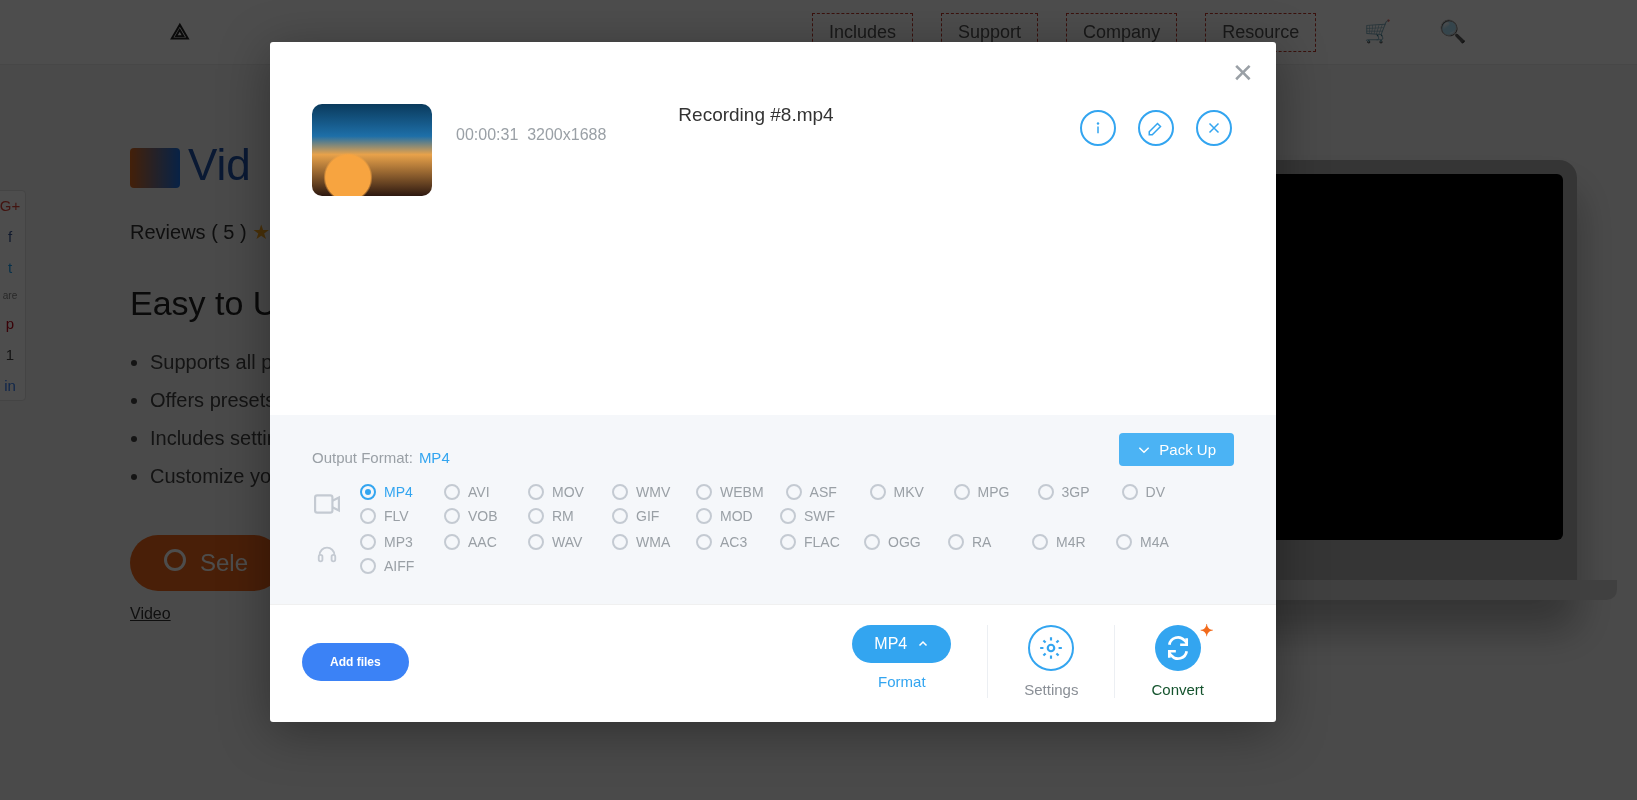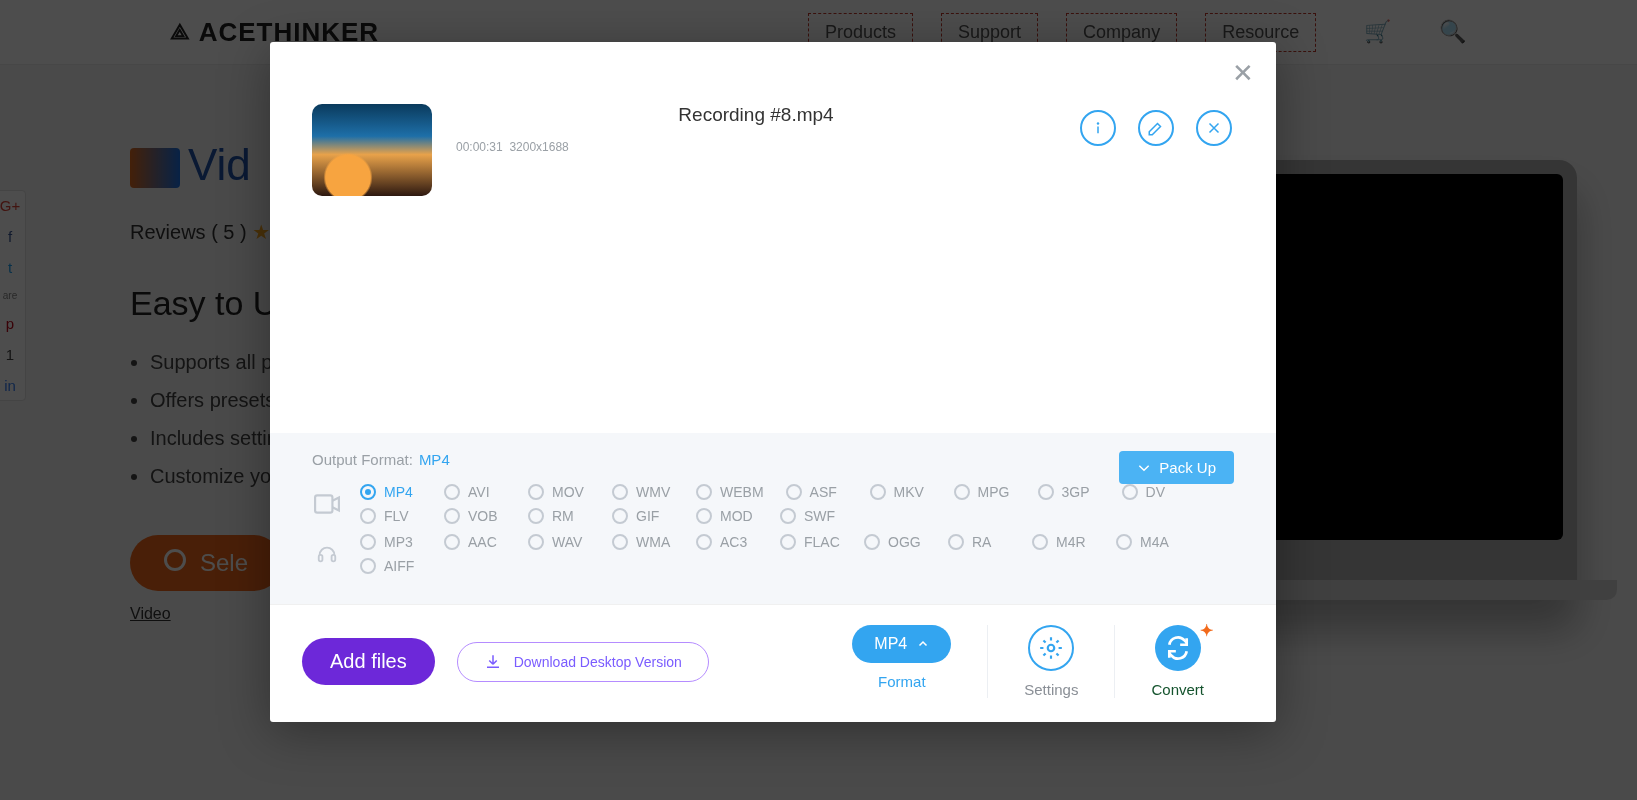--- a/index.html
+++ b/index.html
@@ -78,34 +78,34 @@
       display:flex;align-items:flex-start;padding:62px 44px 22px 42px;gap:24px;flex:0 0 auto;
     }
     .thumb{
       width:120px;height:92px;border-radius:10px;flex-shrink:0;
       background:
         radial-gradient(circle at 30% 80%, #f7a440 0 20%, transparent 22%),
         linear-gradient(180deg,#0a3a5c 0%, #1e6fa8 35%, #e8a24a 55%, #2d1810 100%);
     }
     .file-meta{flex:1;}
     .file-name{font-size:19px;color:#333;font-weight:400;text-align:center;}
-    .file-sub{margin-top:14px;font-size:12px;color:#9aa0a6;}
+    .file-sub{font-size:16px;color:#9aa0a6;}
     .file-actions{display:flex;gap:22px;align-items:center;margin-top:6px;}
     .circle-icon{
       width:36px;height:36px;border:2px solid #33a5f0;border-radius:50%;
       display:flex;align-items:center;justify-content:center;color:#33a5f0;cursor:pointer;
     }
     .circle-icon svg{width:18px;height:18px;}
     
     .spacer{flex:1;}
     
     .format-panel{
       background:#f5f7fa;padding:18px 42px 20px 42px;
     }
-    .format-panel-top{display:flex;align-items:flex-start;font-size:15px;color:#9aa0a6;}
+    .format-panel-top{display:flex;align-items:flex-end;margin-bottom:18px;font-size:15px;color:#9aa0a6;}
     .format-panel-top .lbl{}
     .format-panel-top .val{color:#33a5f0;margin-left:6px;}
     .packup{
       margin-left:auto;background:#4bb3f4;color:#fff;border:none;border-radius:4px;
       padding:8px 18px;font-size:15px;display:flex;align-items:center;gap:8px;cursor:pointer;
     }
     .format-row{display:flex;align-items:center;gap:18px;margin-bottom:10px;}
     .cat-icon{width:30px;height:22px;color:#c4cad2;display:flex;align-items:center;justify-content:center;flex-shrink:0;}
     .cat-icon svg{width:26px;height:22px;}
     .opts{display:flex;flex-wrap:wrap;gap:8px 22px;align-items:center;}
@@ -113,21 +113,21 @@
     .opt .dot{width:16px;height:16px;border:2px solid #c4cad2;border-radius:50%;flex-shrink:0;position:relative;}
     .opt.selected{color:#33a5f0;}
     .opt.selected .dot{border-color:#33a5f0;}
     .opt.selected .dot::after{content:"";position:absolute;inset:3px;background:#33a5f0;border-radius:50%;}
     
     .bottom{
       display:flex;align-items:center;padding:20px 36px 24px 32px;gap:22px;
       border-top:1px solid #f0f0f0;
     }
     .add-btn{
-      background:#6d28d9;color:#fff;border:none;border-radius:30px;padding:12px 28px;font-size:20px;cursor:pointer;
+      background:#3b82f6;color:#fff;border:none;border-radius:30px;padding:12px 28px;font-size:12px;cursor:pointer;font-weight:bold;
     }
     .download-btn{
       border:1.5px solid #b58cff;color:#7a5cff;background:#fff;border-radius:30px;
       padding:10px 26px;font-size:14px;display:flex;align-items:center;gap:12px;cursor:pointer;
     }
     .bottom-right{margin-left:auto;display:flex;align-items:flex-start;}
     .col{display:flex;flex-direction:column;align-items:center;gap:10px;padding:0 36px;position:relative;}
     .col+.col{border-left:1px solid #eceff3;}
     .chip{
       background:#33a5f0;color:#fff;border-radius:24px;padding:10px 22px;font-size:16px;
@@ -141,24 +141,23 @@
     .col-label{font-size:15px;color:#33a5f0;}
     .dot-indicator{position:absolute;top:-4px;right:30px;width:10px;height:10px;color:#f26a1b;font-size:16px;font-weight:bold;}
   </style>
 </head>
 <body>
 
 <div class="bg">
   <div class="topbar">
     <div class="logo">
       <span class="logo-mark">⟁</span>
-      <span>ACETHINKER</span>
     </div>
     <div class="nav">
-      <span class="nav-box">Products</span>
+      <span class="nav-box">Includes</span>
       <span class="nav-box">Support</span>
       <span class="nav-box">Company</span>
       <span class="nav-box">Resource</span>
       <span class="nav-icon">🛒</span>
       <span class="nav-icon">🔍</span>
     </div>
   </div>
 
   <div class="sharebar">
     <span style="color:#db4437">G+</span>
@@ -367,26 +366,20 @@
           <div class="opt">
             <span class="dot"></span>
             <span>AIFF</span>
           </div>
         </div>
     </div>
   </div>
 
   <div class="bottom">
     <button class="add-btn">Add files</button>
-    <button class="download-btn">
-      <svg width="18" height="18" viewBox="0 0 24 24">
-          <path d="M12 3v12m0 0l-5-5m5 5l5-5M4 19h16" fill="none" stroke="currentColor" stroke-width="2"></path>
-        </svg>
-      <span>Download Desktop Version</span>
-    </button>
 
     <div class="bottom-right">
       <div class="col">
         <div class="chip">
           <span>MP4</span>
           <svg width="12" height="12" viewBox="0 0 24 24">
               <path d="M5 15l7-7 7 7" fill="none" stroke="#fff" stroke-width="3"></path>
             </svg>
         </div>
         <div class="col-label">Format</div>

